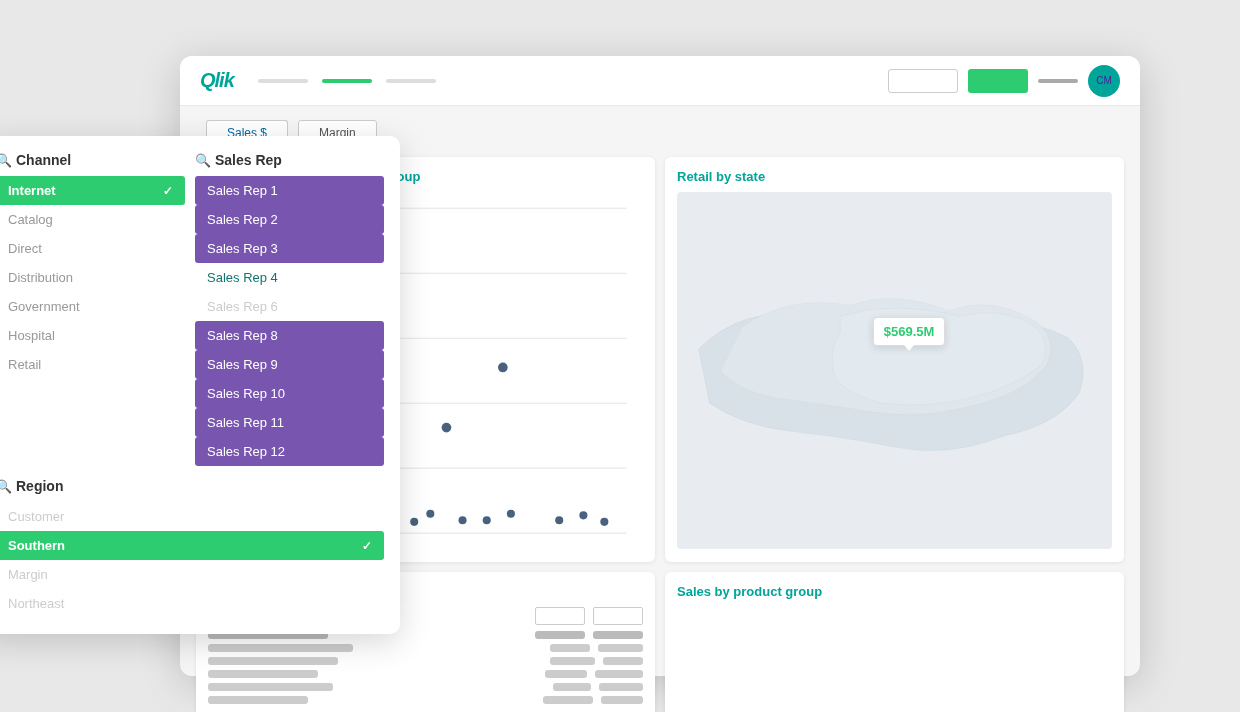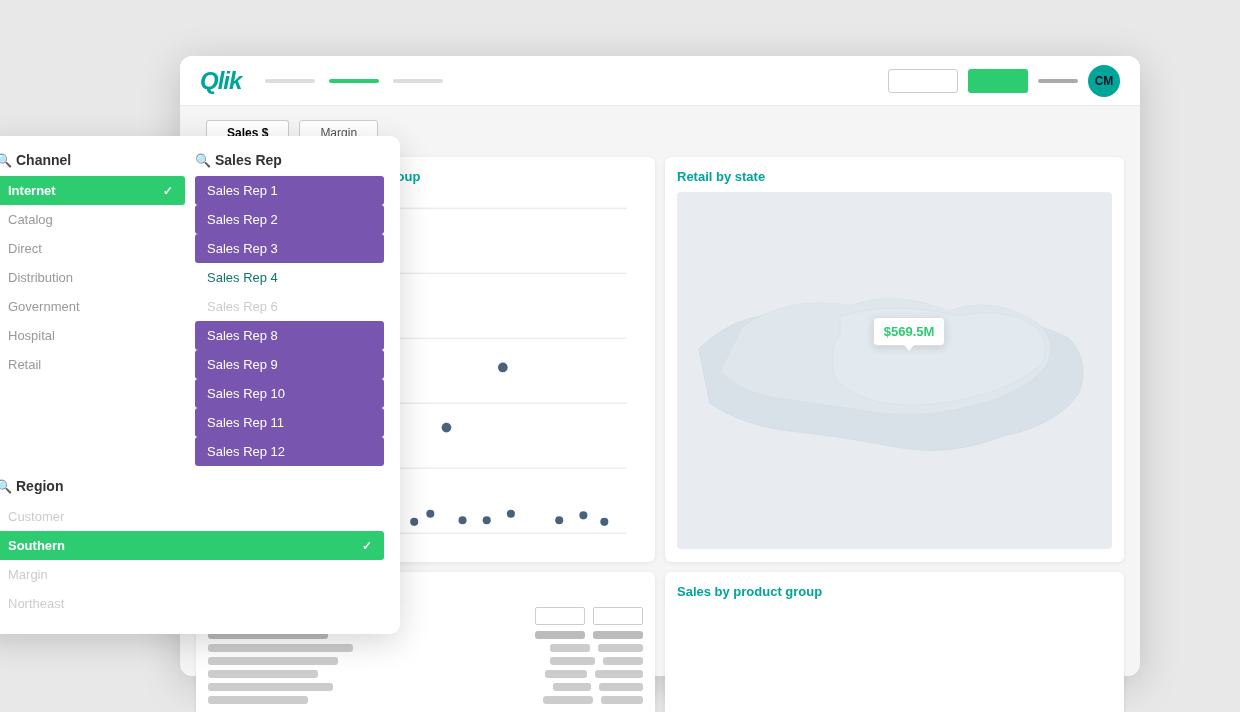--- a/index.html
+++ b/index.html
@@ -32,21 +32,21 @@
       background: white;
       border-radius: 12px 12px 0 0;
       display: flex;
       align-items: center;
       padding: 0 20px;
       border-bottom: 1px solid #e8e8e8;
       gap: 16px;
     }
     .qlik-logo {
       color: #00a59a;
-      font-size: 24px;
+      font-size: 20px;
       font-weight: 600;
       font-style: italic;
       letter-spacing: -1px;
       margin-right: 8px;
     }
     .nav-tabs-top {
       display: flex;
       gap: 14px;
       flex: 1;
     }
@@ -81,26 +81,26 @@
       width: 40px;
       height: 4px;
       background: #aaa;
       border-radius: 2px;
     }
     .avatar {
       width: 32px;
       height: 32px;
       border-radius: 50%;
       background: #00a59a;
-      color: #0f172a;
+      color: #4c1d95;
       display: flex;
       align-items: center;
       justify-content: center;
-      font-size: 12px;
-      font-weight: 700;
+      font-size: 10px;
+      font-weight: 400;
     }
 
     
     .main-content {
       padding: 14px 16px;
       display: flex;
       flex-direction: column;
       gap: 10px;
       height: calc(100% - 50px);
     }
@@ -115,22 +115,22 @@
       padding: 5px 20px;
       border: 1px solid #ccc;
       border-radius: 3px;
       background: white;
       font-size: 12px;
       color: #555;
       cursor: pointer;
     }
     .sub-tab.active {
       border-bottom: 2px solid #2ecc71;
-      font-weight: 700;
-      color: #000000;
+      font-weight: 400;
+      color: #0369a1;
     }
 
     
     .charts-grid {
       display: grid;
       grid-template-columns: 1fr 1fr;
       grid-template-rows: 1fr 1fr;
       gap: 10px;
       flex: 1;
     }

